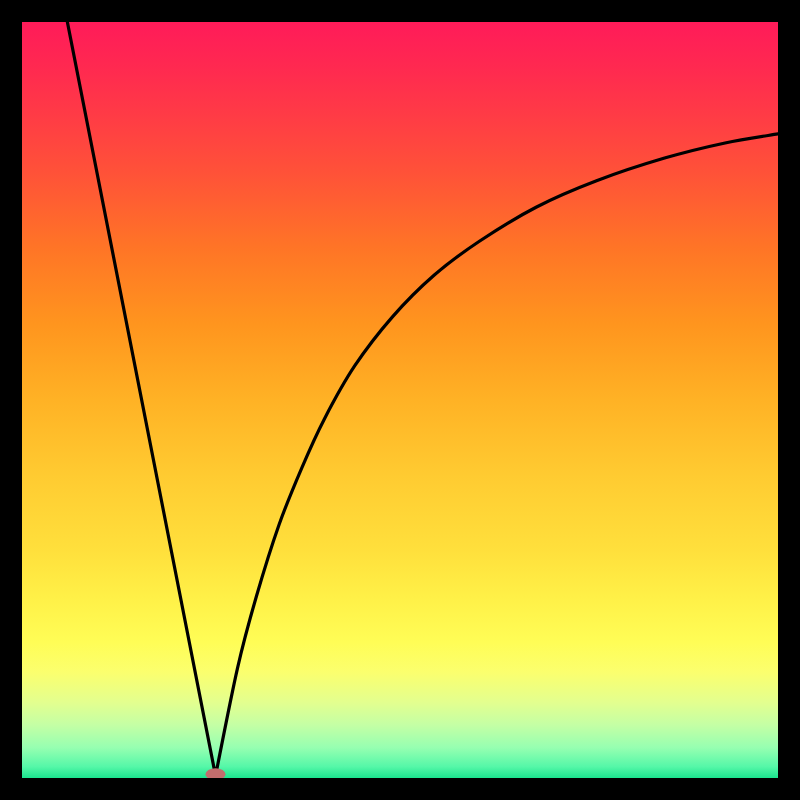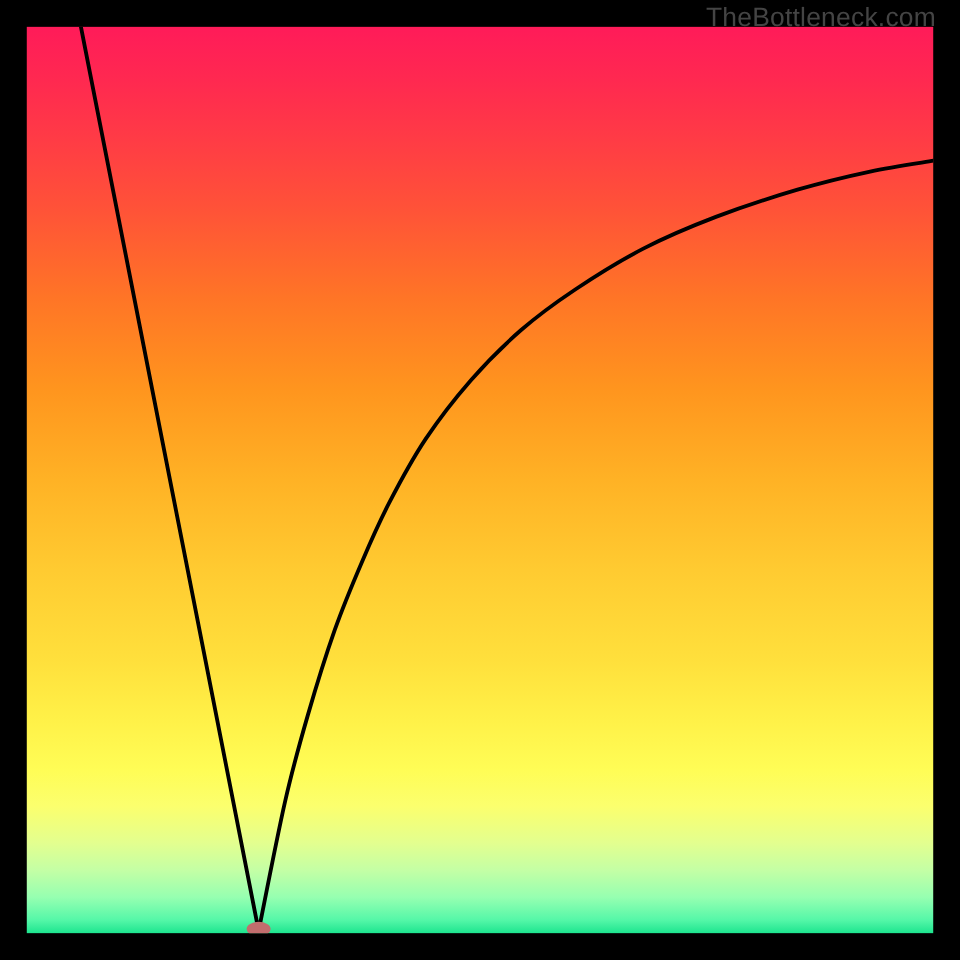--- a/index.html
+++ b/index.html
@@ -34,21 +34,20 @@
     font-size: 22px;
     font-weight: 500;
     white-space: nowrap;
     letter-spacing: 0.2px;
   }
 </style>
 </head>
 <body>
 
 <div class="frame">
-  <div class="watermark">TheBottleneck.com</div>
 
   <div class="plot-area">
     <svg width="756" height="756" viewBox="0 0 756 756" xmlns="http://www.w3.org/2000/svg">
       <defs>
         <linearGradient id="bg-grad" x1="0" y1="0" x2="0" y2="1">
             <stop offset="0%" stop-color="#ff1b59"></stop>
             <stop offset="6%" stop-color="#ff2950"></stop>
             <stop offset="12%" stop-color="#ff3a46"></stop>
             <stop offset="20%" stop-color="#ff5238"></stop>
             <stop offset="30%" stop-color="#ff7526"></stop>

